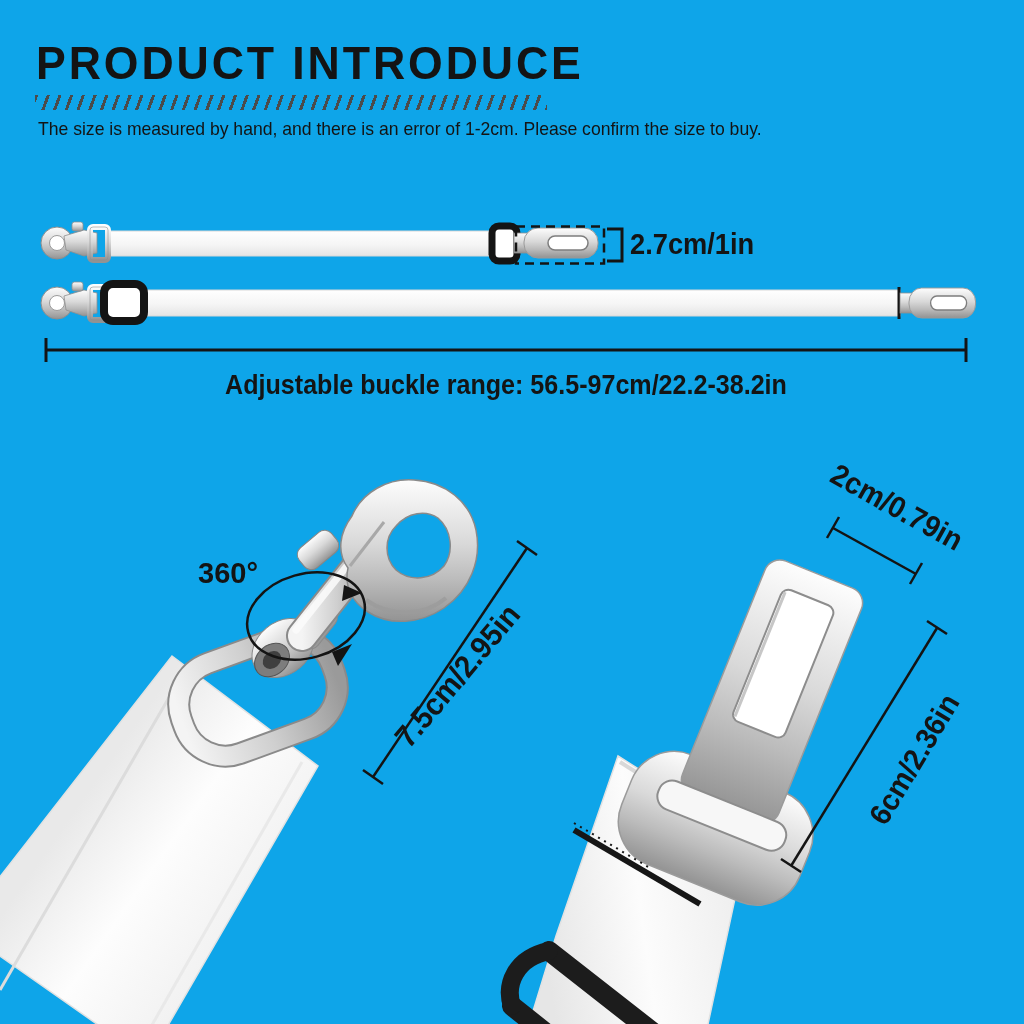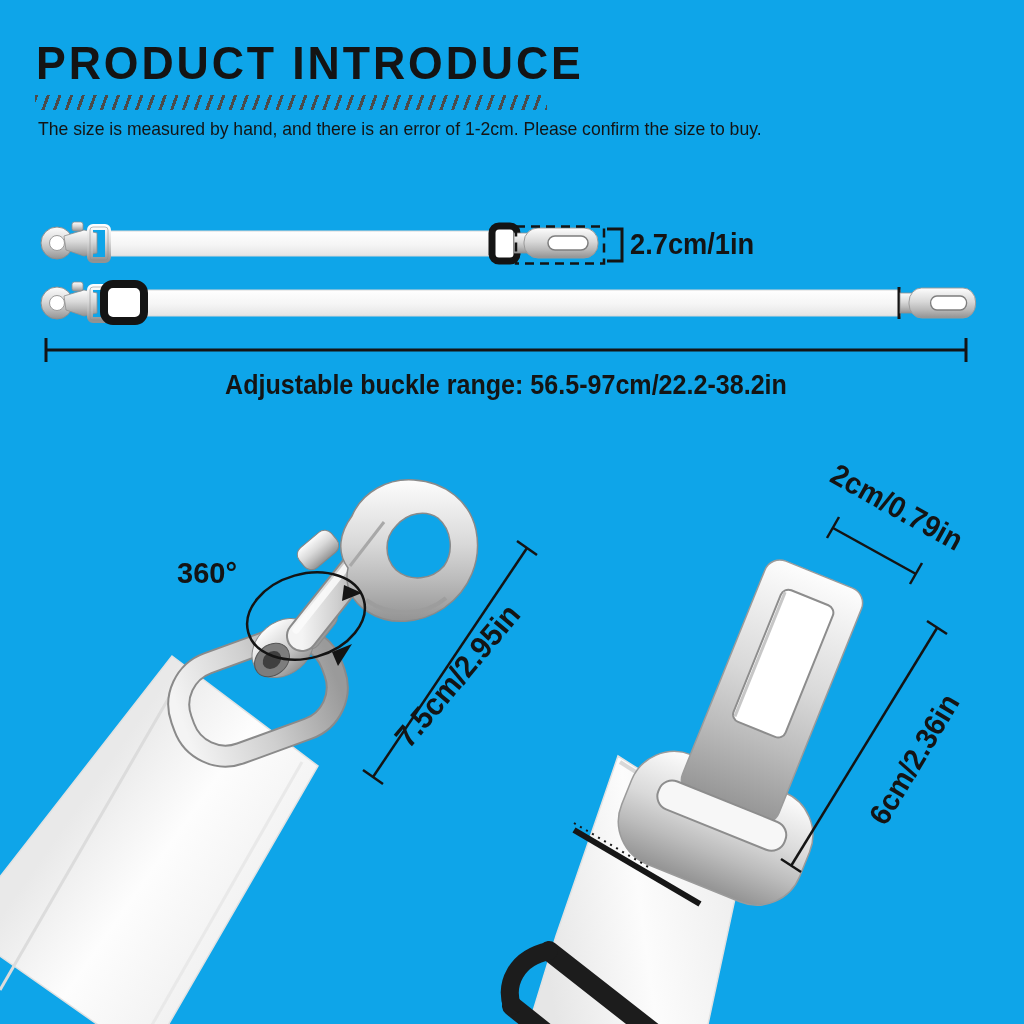--- a/index.html
+++ b/index.html
@@ -12,21 +12,21 @@
   #title{left:36px;top:38px;font-size:46px;font-weight:800;letter-spacing:3px;
          transform:scaleX(.97);transform-origin:left top;}
   #hatch{left:35px;top:95px;width:512px;height:15px;
          background:repeating-linear-gradient(110deg,#4b4b4b 0 3px,transparent 3px 11px);}
   #note{left:38px;top:119px;font-size:18.5px;font-weight:500;
         transform:scaleX(.95);transform-origin:left top;}
   #tab-width-label{left:630px;top:229px;font-size:29px;font-weight:600;
         transform:scaleX(.94);transform-origin:left top;}
   #range-label{left:46px;top:369px;width:920px;text-align:center;font-size:28.5px;font-weight:600;
         transform:scaleX(.88);transform-origin:center top;white-space:nowrap;}
-  #swivel-label{left:177px;top:558px;font-size:29px;font-weight:700;}
+  #swivel-label{left:198px;top:558px;font-size:29px;font-weight:700;}
   #hook-length-label{left:458px;top:676px;font-size:31px;font-weight:700;
         transform:translate(-50%,-50%) rotate(-50deg) scaleX(.95);}
   #tongue-width-label{left:897px;top:507px;font-size:30px;font-weight:700;
         transform:translate(-50%,-50%) rotate(29deg) scaleX(.95);}
   #tongue-length-label{left:914px;top:759px;font-size:30px;font-weight:700;
         transform:translate(-50%,-50%) rotate(-59deg) scaleX(.95);}
   svg{display:block;}
 </style>
 </head>
 <body>

